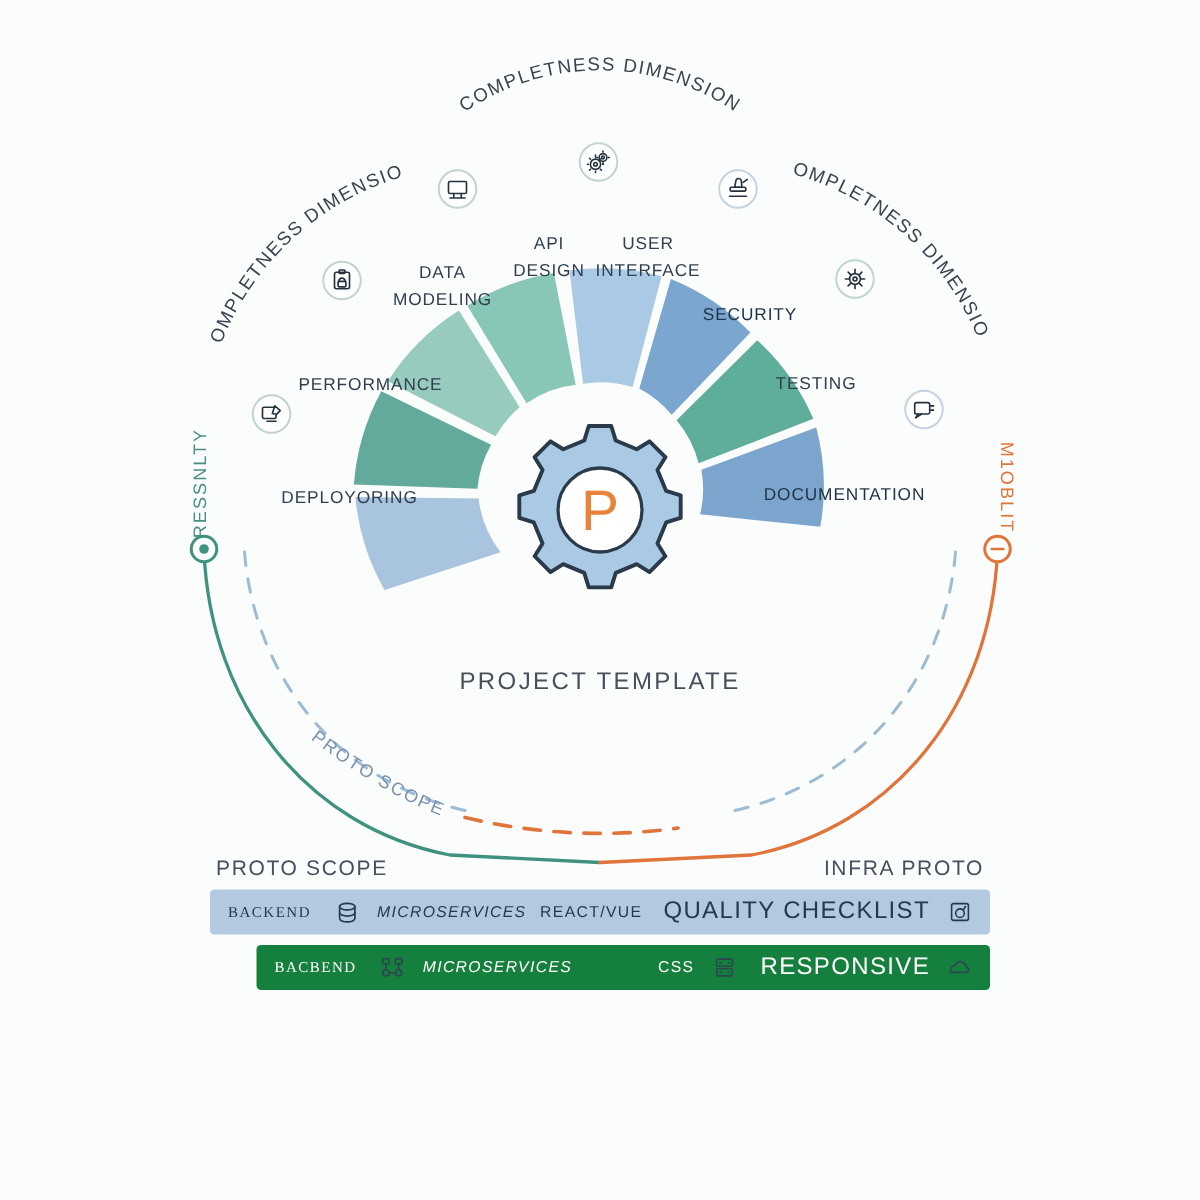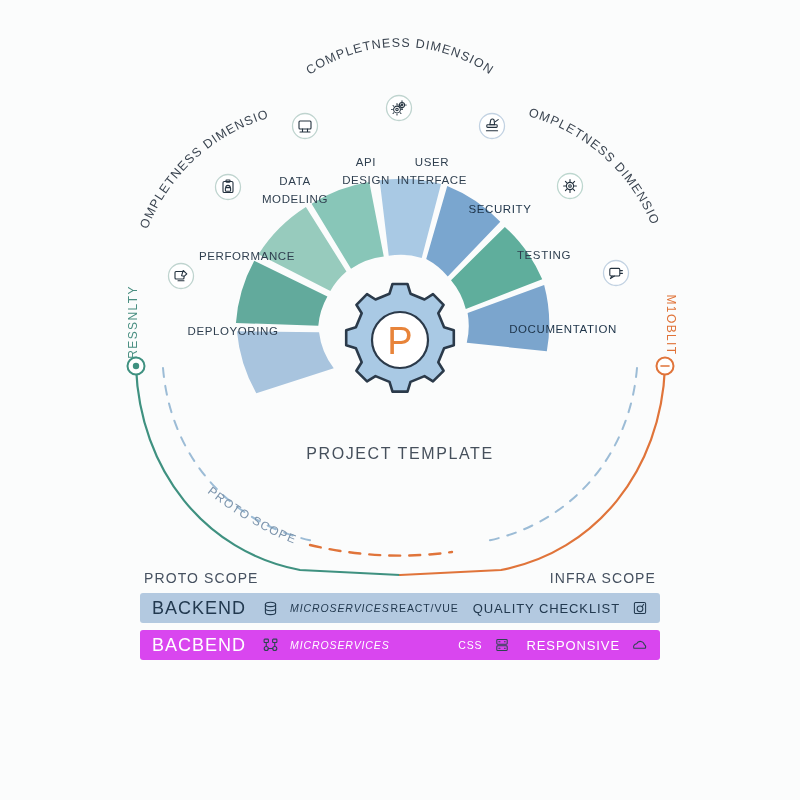--- a/index.html
+++ b/index.html
@@ -68,28 +68,28 @@
     font-size:14px;letter-spacing:1.1px;color:#465160;
     font-family:"Liberation Sans", sans-serif;
   }
   .row{
     display:flex;align-items:center;
     height:30px;border-radius:3px;margin-bottom:7px;
     padding:0 10px 0 12px;
     box-sizing:border-box;
   }
   .row .r-name{
-    font-size:18px;letter-spacing:1px;white-space:nowrap;
+    font-size:10px;letter-spacing:1px;white-space:nowrap;font-family:Liberation Serif, serif;
   }
   .row .r-mid{
     font-size:10.5px;letter-spacing:0.9px;white-space:nowrap;margin-left:10px;font-style:italic;
   }
   .row .spacer{flex:1;}
   .row .r-tech{font-size:10.5px;letter-spacing:0.9px;white-space:nowrap;}
-  .row .r-right{font-size:13px;letter-spacing:0.9px;white-space:nowrap;}
+  .row .r-right{font-size:16px;letter-spacing:0.9px;white-space:nowrap;}
   .row .ico{display:inline-flex;align-items:center;justify-content:center;
      width:20px;height:20px;flex:none;}
   .gap8{width:10px;flex:none;}
   .gap14{width:14px;flex:none;}
 </style>
 </head>
 <body>
 
 <div id="stage">
 
@@ -263,21 +263,21 @@
 
     <text class="proto-curve-text">
       <textPath href="#p-curve" startOffset="6%">PROTO SCOPE</textPath>
     </text>
   </svg>
 
   <div id="bottom">
 
     <div class="scope-head">
       <span>PROTO SCOPE</span>
-      <span>INFRA SCOPE</span>
+      <span>INFRA PROTO</span>
     </div>
 
     <div class="row" style="background:#b3c9e0;">
       <span class="r-name" style="color:#22394f">BACKEND</span>
       <span class="gap14"></span>
       <span class="ico">
         <svg width="17" height="17" viewBox="0 0 20 20" fill="none" stroke="#22394f" stroke-width="1.3" stroke-linecap="round" stroke-linejoin="round">
           <ellipse cx="10" cy="5.2" rx="6" ry="2.6"></ellipse>
           <path d="M 4,5.2 V 10 a 6,2.6 0 0 0 12,0 V 5.2"></path>
           <path d="M 4,10 v 4.6 a 6,2.6 0 0 0 12,0 V 10"></path>
@@ -291,21 +291,21 @@
       <span class="gap8"></span>
       <span class="ico">
         <svg width="16" height="16" viewBox="0 0 20 20" fill="none" stroke="#22394f" stroke-width="1.3" stroke-linecap="round" stroke-linejoin="round">
           <rect x="3" y="3" width="14" height="14" rx="1.6"></rect>
           <circle cx="10" cy="11" r="3.6"></circle>
           <path d="M 12.6,8.4 L 14.6,5.4"></path>
         </svg>
       </span>
     </div>
 
-    <div class="row" style="background:#d946ef;">
+    <div class="row" style="background:#15803d;margin-left:31px;">
       <span class="r-name" style="color:#ffffff">BACBEND</span>
       <span class="gap14"></span>
       <span class="ico">
         <svg width="17" height="17" viewBox="0 0 20 20" fill="none" stroke="#2d4550" stroke-width="1.3" stroke-linecap="round" stroke-linejoin="round">
           <rect x="2.5" y="2.5" width="5" height="4" rx="0.8"></rect>
           <rect x="12.5" y="2.5" width="5" height="4" rx="0.8"></rect>
           <circle cx="5" cy="13.5" r="2.4"></circle>
           <circle cx="15" cy="13.5" r="2.4"></circle>
           <path d="M 5,6.5 V 11.1 M 15,6.5 V 11.1 M 7.4,13.5 H 12.6"></path>
         </svg>

